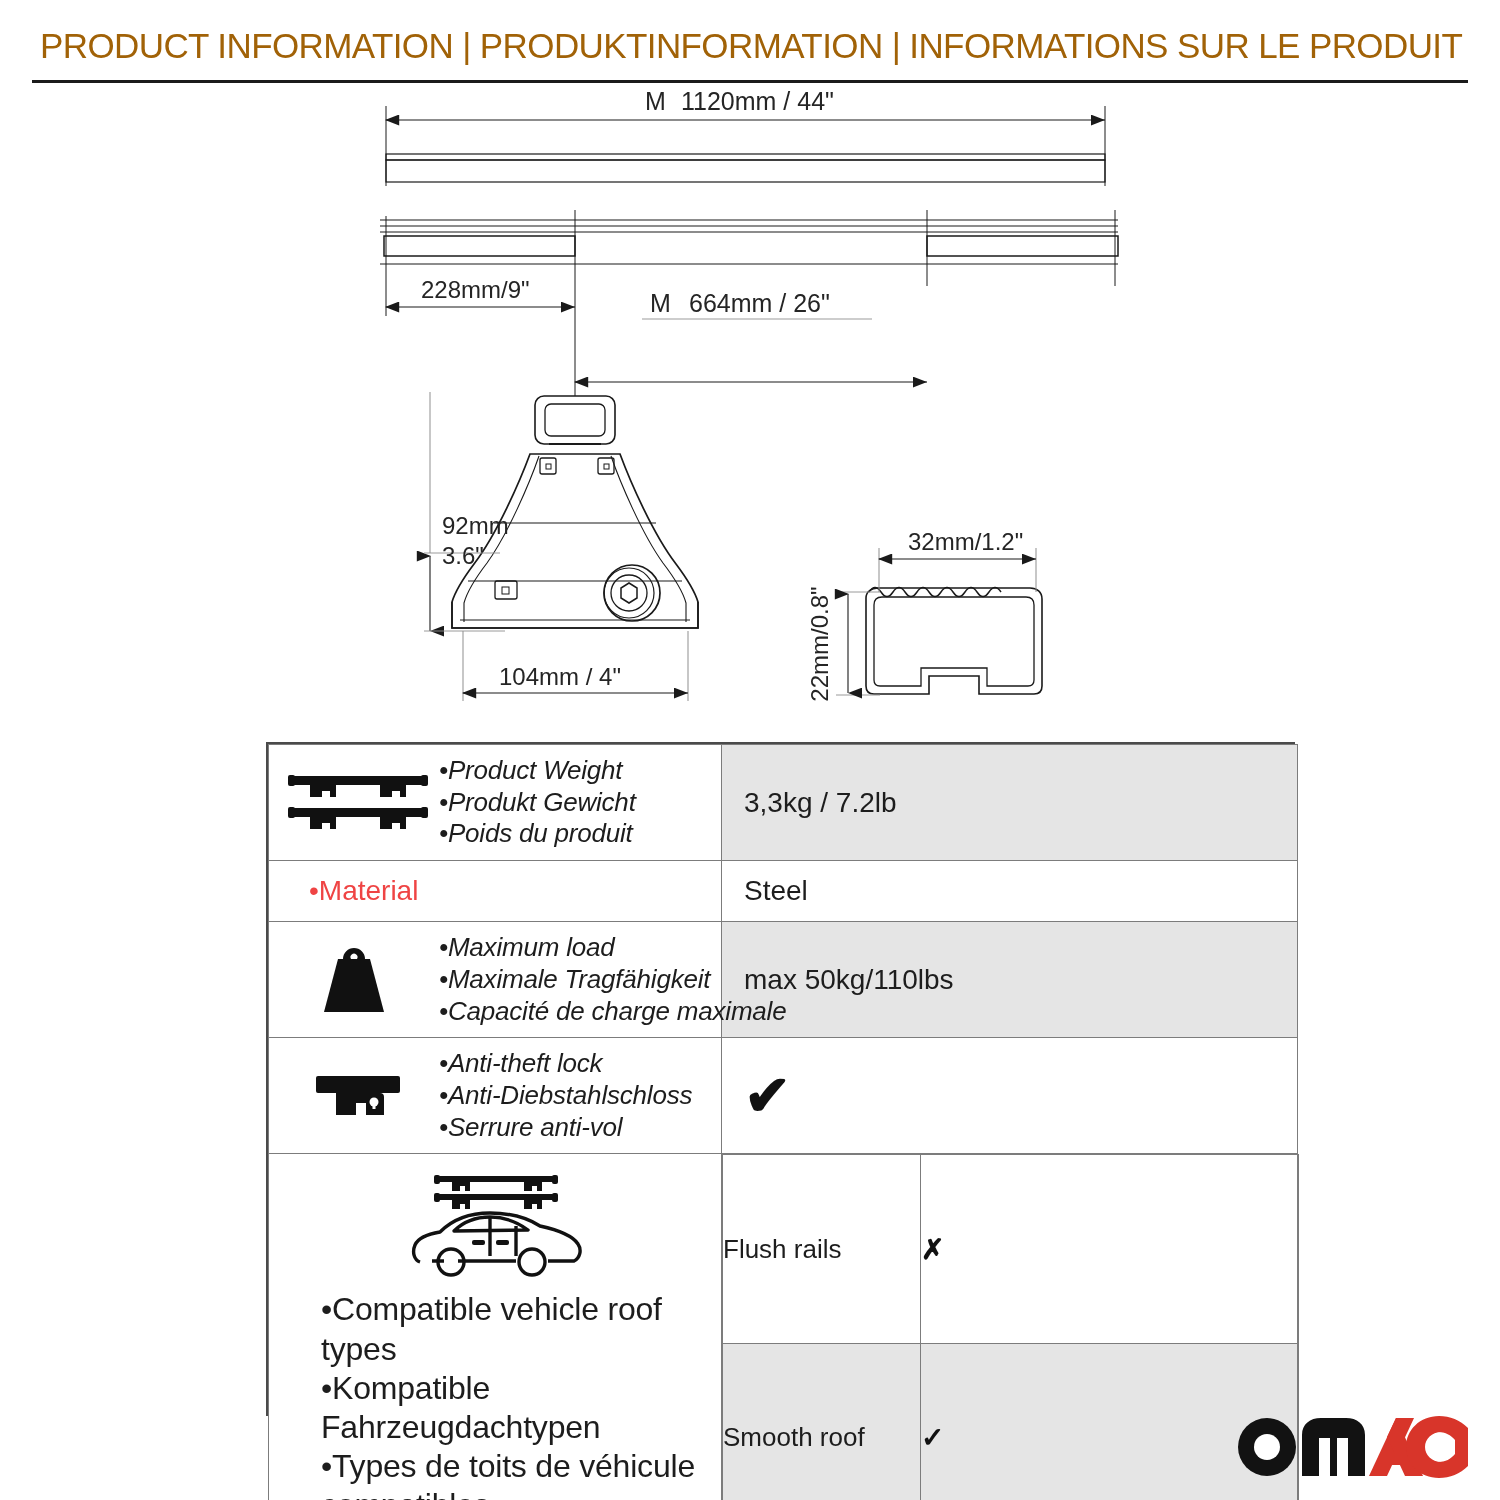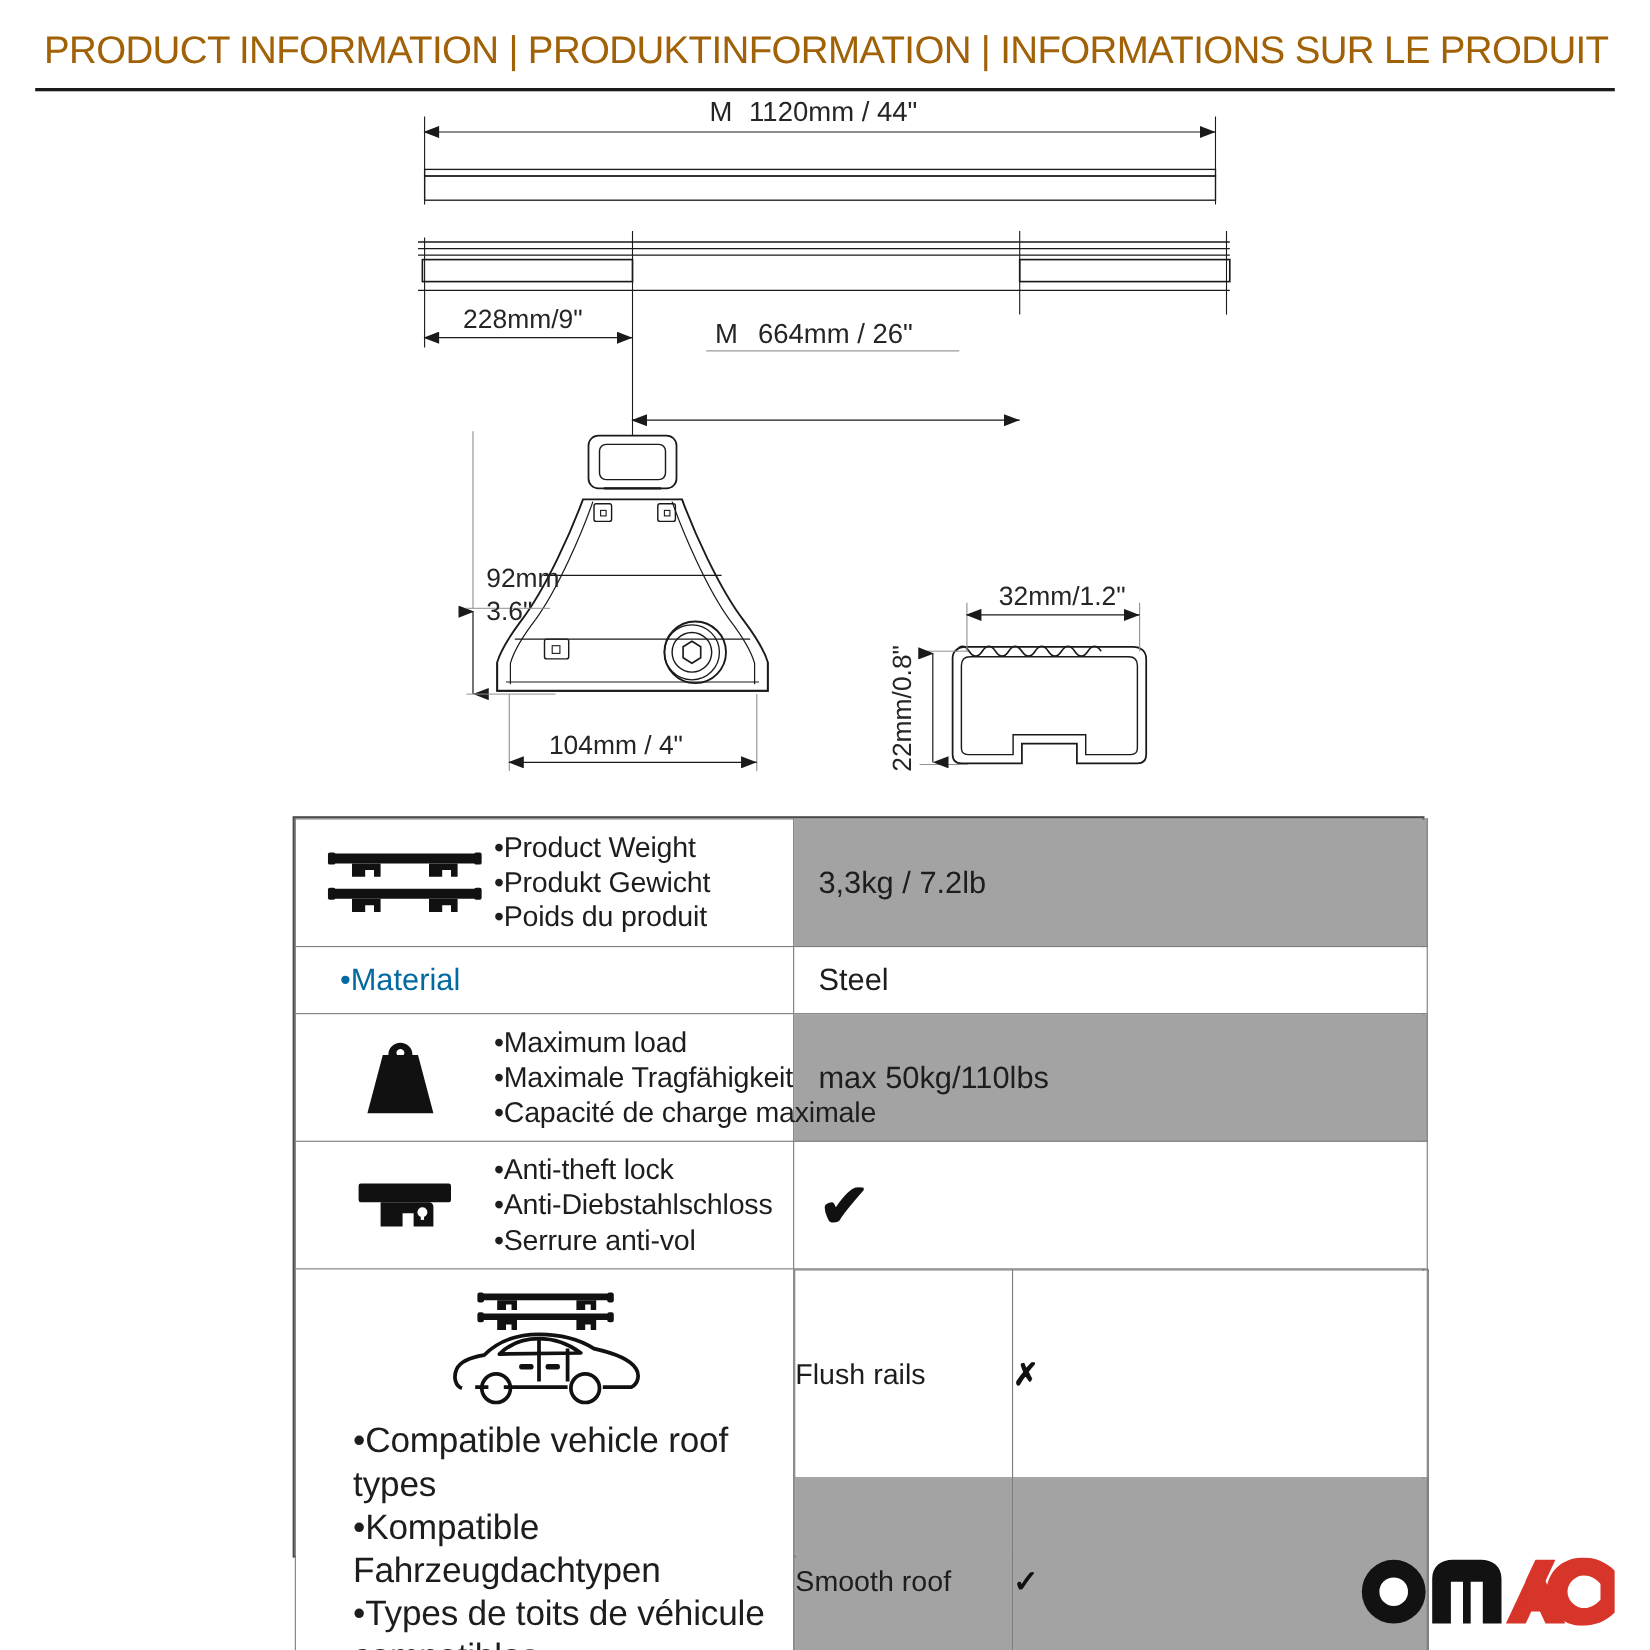--- a/index.html
+++ b/index.html
@@ -64,29 +64,30 @@
     table-layout: fixed;
   }
   #spec-table td {
     border: 1px solid #7c7c7c;
     vertical-align: middle;
     padding: 0;
   }
   .c-label { width: 453px; }
   .c-value { width: 576px; }
 
-  .row-shade { background: #a3a3a3; }
+  .row-shade { background: #e5e5e5; }
   .row-plain { background: #ffffff; }
 
   .label-cell {
     display: flex;
     align-items: center;
     gap: 6px;
-    padding: 10px 8px 10px 24px;
+    padding: 10px 8px 10px 14px;
     height: 100%;
+    font-style: italic;
   }
   .label-icon {
     flex: 0 0 auto;
     width: 150px;
     display: flex;
     align-items: center;
     justify-content: center;
   }
   .label-lines {
     flex: 1 1 auto;
@@ -99,21 +100,21 @@
   .value-cell {
     padding-left: 22px;
     font-size: 28px;
     color: #1d1d1d;
   }
 
   
   .material-cell {
     padding: 14px 8px 14px 40px;
     font-size: 28px;
-    color: #0369a1;
+    color: #ef4444;
   }
 
   
   .big-check {
     font-size: 56px;
     font-weight: bold;
     line-height: 1;
     padding-left: 22px;
     color: #111;
   }

